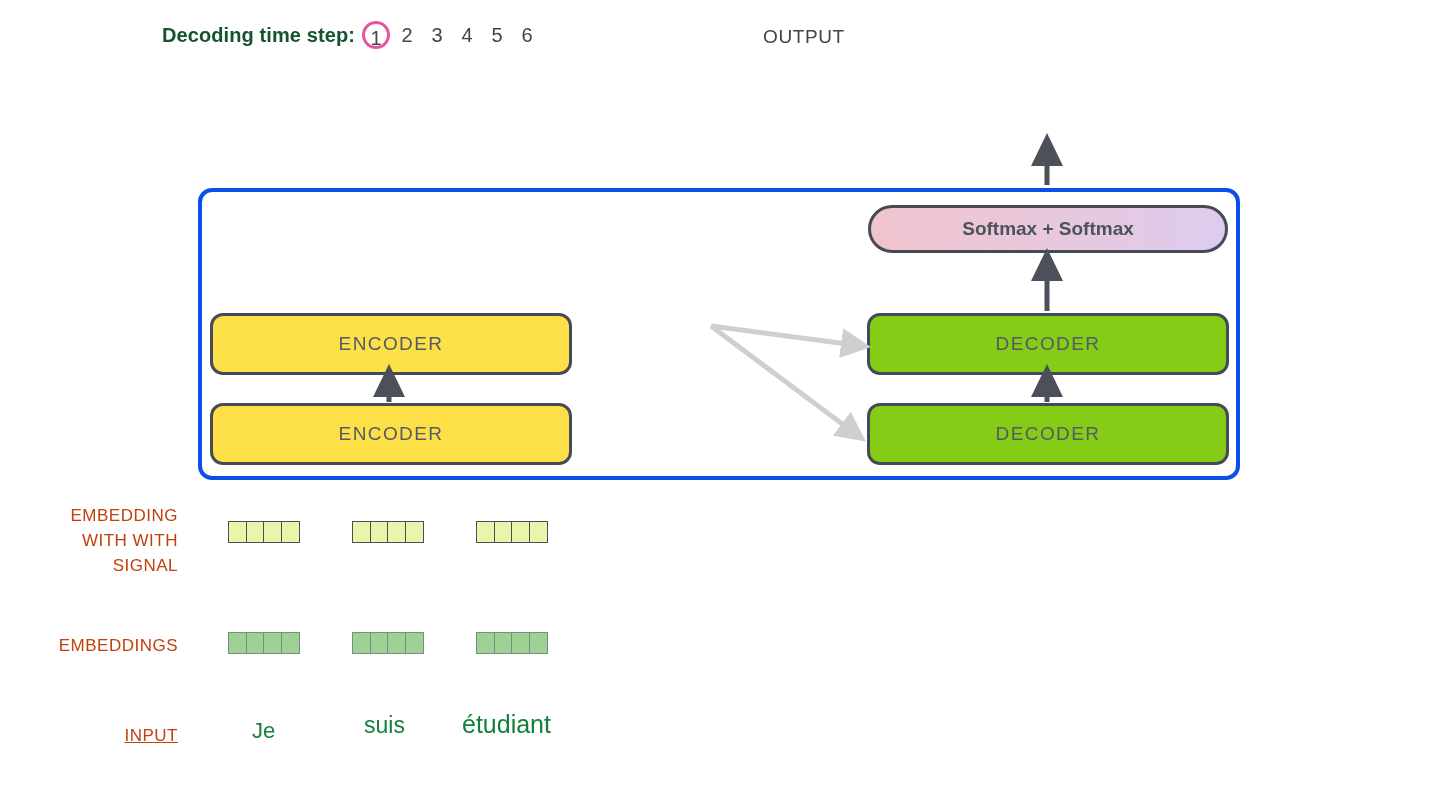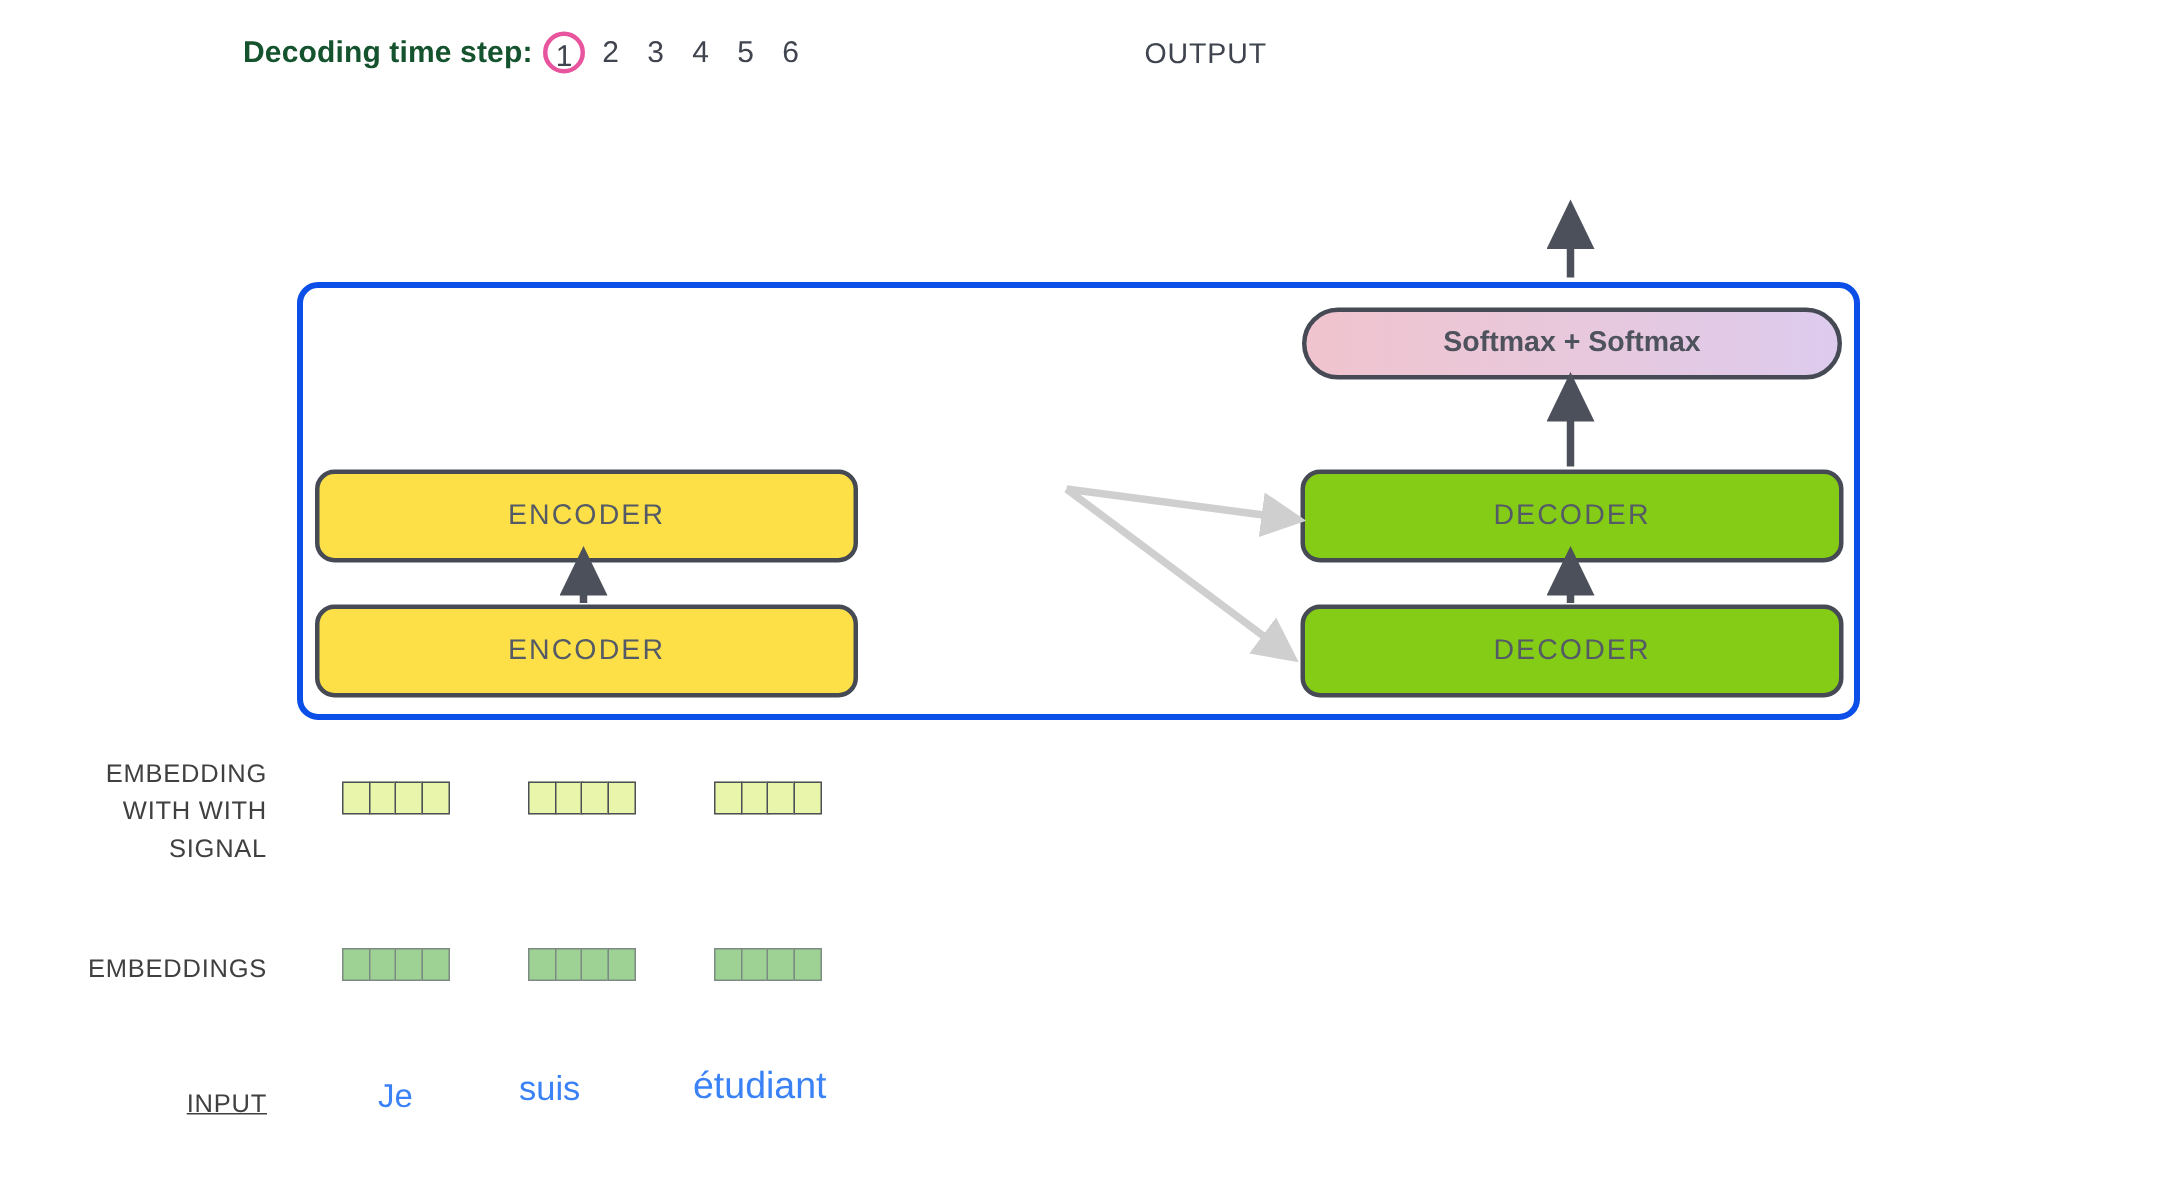--- a/index.html
+++ b/index.html
@@ -131,21 +131,21 @@
     top: 0;
     width: 1438px;
     height: 790px;
     pointer-events: none;
   }
 
   
   .side-label {
     position: absolute;
     font-size: 17px;
-    color: #404040;
+    color: #c2410c;
     letter-spacing: 0.5px;
     text-align: right;
     line-height: 25px;
   }
   #label-embedding-time {
     left: 0px;
     top: 503px;
     width: 178px;
   }
   #label-embeddings {
@@ -180,21 +180,21 @@
   .vec.emb .cell {
     background: #9ed294;
     border: 1.5px solid #7b8a82;
     margin-left: -1.5px;
   }
   .vec.emb .cell:first-child { margin-left: 0; }
 
   
   .word {
     position: absolute;
-    color: #3b82f6;
+    color: #15803d;
     white-space: nowrap;
   }
 </style>
 </head>
 <body>
 
 <div id="header-row">
   <span id="decoding-label">Decoding time step:</span>
   <span id="timestep-list">
     <span class="timestep active">1</span>
@@ -282,14 +282,14 @@
   <span class="cell"></span>
 </div>
 <div class="vec emb" style="left:476px; top:632px;">
   <span class="cell"></span>
   <span class="cell"></span>
   <span class="cell"></span>
   <span class="cell"></span>
 </div>
 
 <div class="word" style="left:252px; top:718px; font-size:22px;">Je</div>
-<div class="word" style="left:346px; top:712px; font-size:23px;">suis</div>
+<div class="word" style="left:364px; top:712px; font-size:23px;">suis</div>
 <div class="word" style="left:462px; top:710px; font-size:25px;">étudiant</div>
 
 </body></html>

